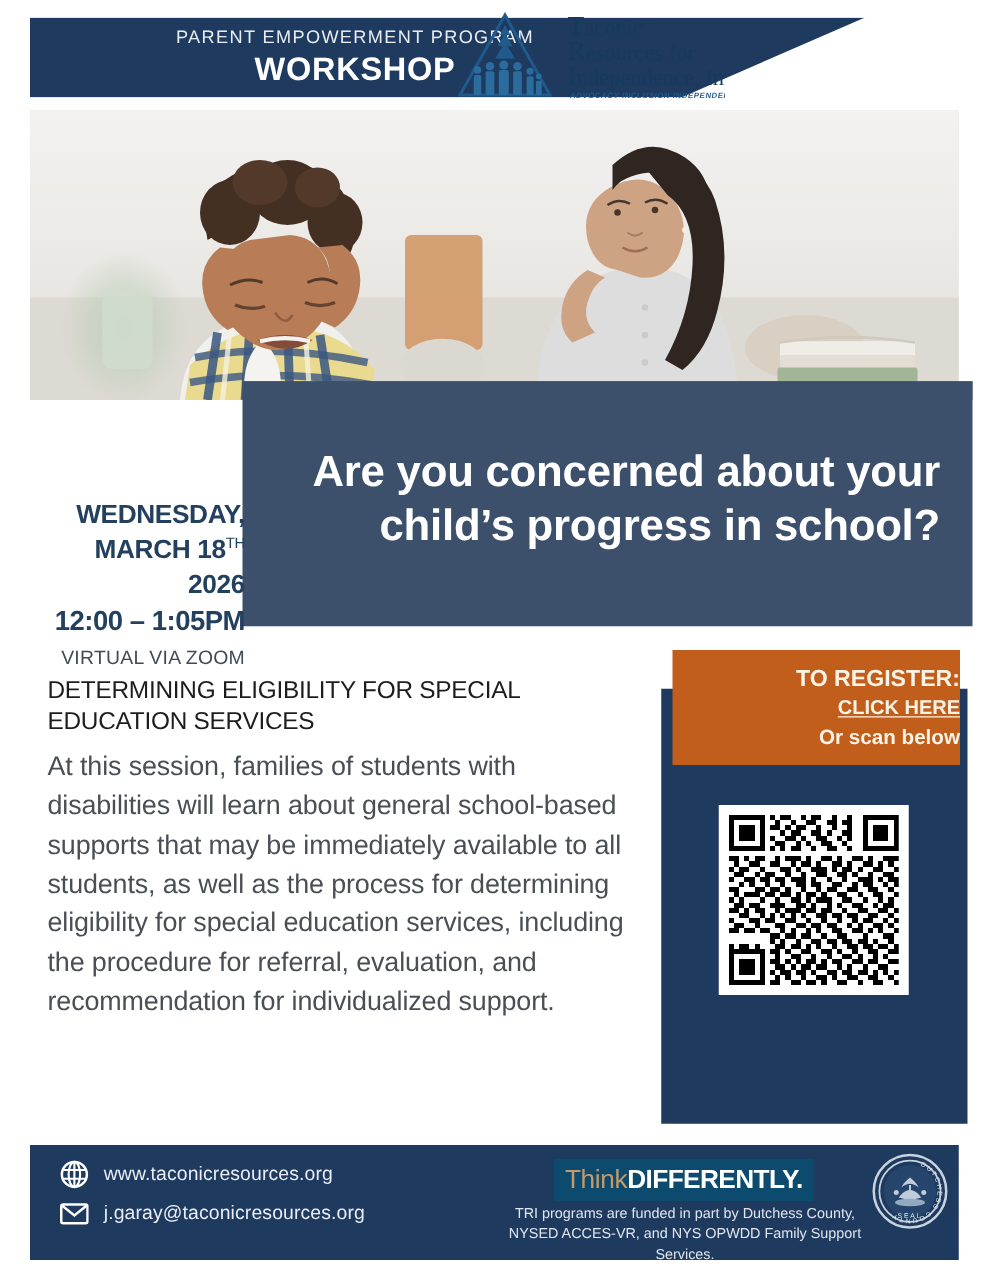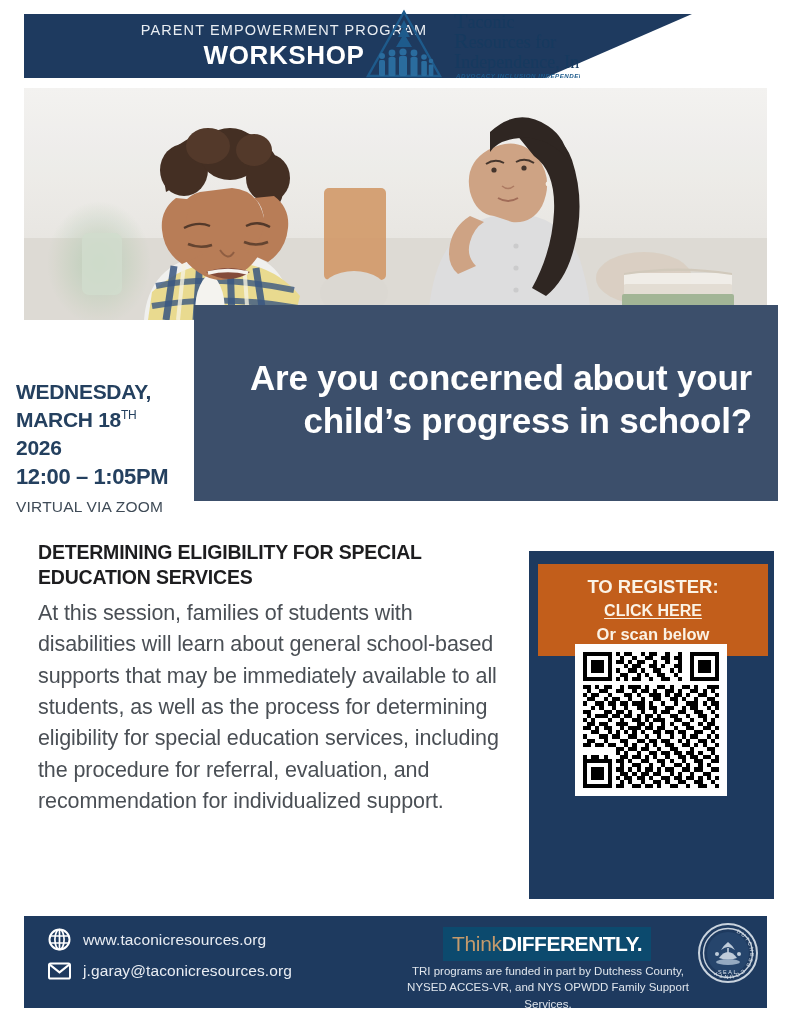--- a/index.html
+++ b/index.html
@@ -54,51 +54,51 @@
     position: absolute; left: 194px; top: 305px; width: 584px; height: 15px;
     background: rgba(60,79,107,0.86);
   }
   .headline-text {
     color: #ffffff; font-size: 35px; font-weight: 700; line-height: 1.22;
     text-align: right; letter-spacing: -0.2px;
   }
 
   
   .datebox {
-    position: absolute; left: 16px; top: 378px; width: 180px;
-    text-align: left; color: #24405f;
+    position: absolute; left: 16px; top: 398px; width: 180px;
+    text-align: right; color: #24405f;
   }
   .date-line { font-size: 21px; font-weight: 800; line-height: 1.34; letter-spacing: -0.3px; }
   .date-line sup { font-size: 12px; vertical-align: super; font-weight: 400; }
   .date-time { font-size: 22px; font-weight: 800; line-height: 1.38; letter-spacing: -0.4px; }
   .date-virtual {
     font-size: 15.5px; font-weight: 400; color: #3f4b57;
     letter-spacing: 0.2px; line-height: 1.5; margin-top: 2px;
   }
 
   
   .body-col { position: absolute; left: 38px; top: 540px; width: 468px; }
   .body-title {
-    font-size: 19.5px; font-weight: 700; color: #1d1d1f;
+    font-size: 19.5px; font-weight: 400; color: #1d1d1f;
     line-height: 1.28; letter-spacing: -0.2px; margin-bottom: 8px;
   }
   .body-para {
     font-size: 21.5px; font-weight: 400; color: #4a4f55;
     line-height: 1.46; letter-spacing: -0.1px;
   }
 
   
   .reg-panel {
     position: absolute; left: 529px; top: 551px; width: 245px; height: 348px;
     background: #1e3a5f;
   }
   .reg-head {
-    position: absolute; left: 538px; top: 564px; width: 230px; height: 92px;
+    position: absolute; left: 538px; top: 520px; width: 230px; height: 92px;
     background: #c25e1b;
-    display: flex; flex-direction: column; align-items: center; justify-content: center;
+    display: flex; flex-direction: column; align-items: flex-end; justify-content: center;
     color: #fbf3e6;
   }
   .reg-line1 { font-size: 18.5px; font-weight: 700; line-height: 1.42; }
   .reg-line2 { font-size: 16px; font-weight: 700; line-height: 1.42; text-decoration: underline; text-underline-offset: 2px; cursor: pointer; }
   .reg-line3 { font-size: 16.5px; font-weight: 700; line-height: 1.42; }
   .qr-wrap {
     position: absolute; left: 575px; top: 644px; width: 152px; height: 152px;
     background: #ffffff; padding: 8px;
   }
   .qr-wrap svg { display: block; }

